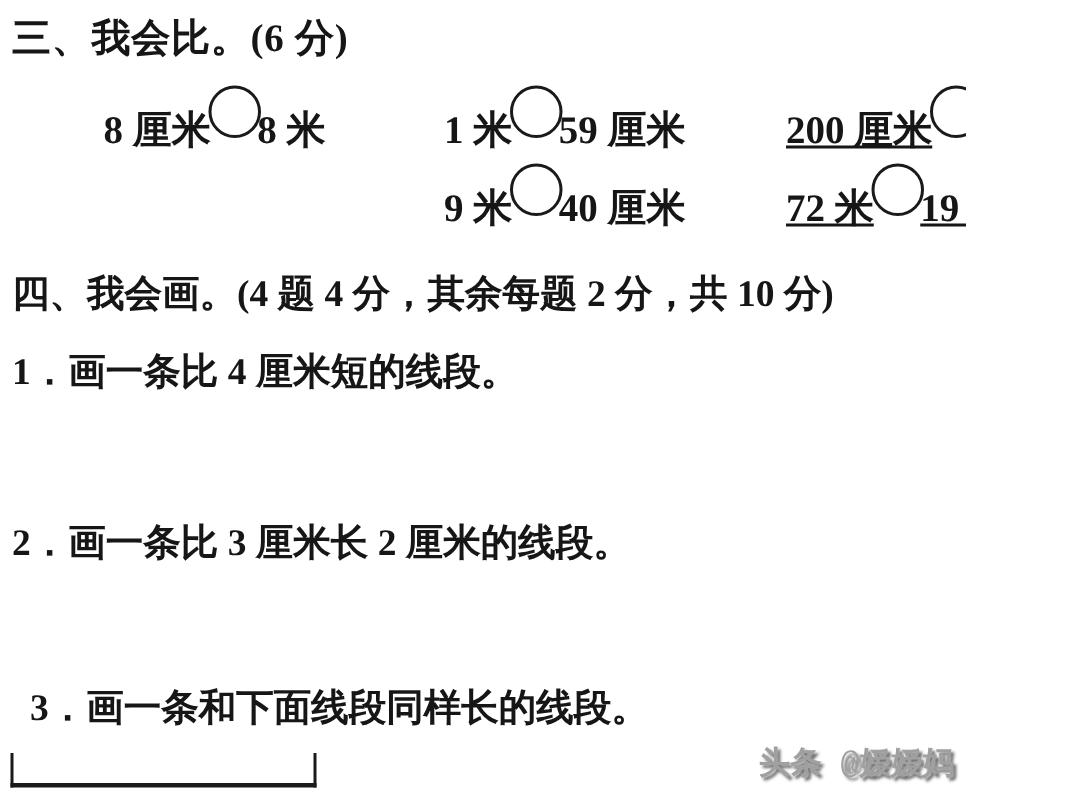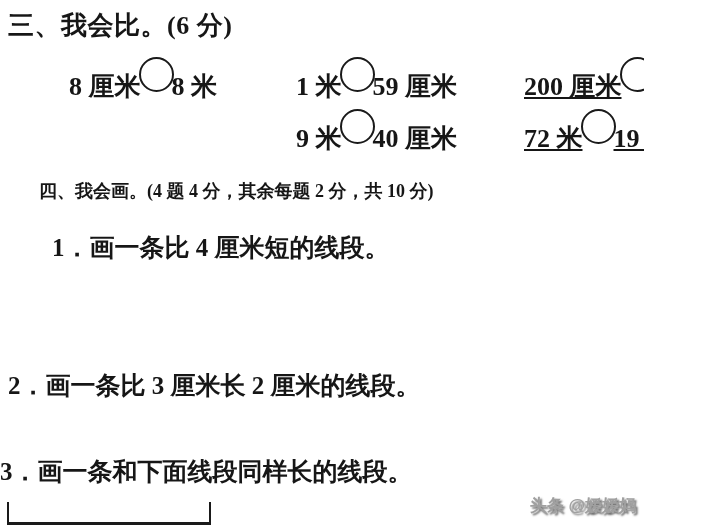--- a/index.html
+++ b/index.html
@@ -17,24 +17,23 @@
     overflow: hidden;
   }
   .abs { position: absolute; }
   .heading {
     font-size: 26px;
     font-weight: bold;
     white-space: nowrap;
     letter-spacing: 0.5px;
   }
   .heading2 {
-    font-size: 18px;
+    font-size: 25px;
     font-weight: bold;
     white-space: nowrap;
-    margin-left: 31px;
   }
   .qitem {
     font-size: 25px;
     font-weight: bold;
     white-space: nowrap;
   }
   .cmp {
     font-size: 26px;
     font-weight: bold;
     white-space: nowrap;
@@ -64,23 +63,23 @@
     top: 502px;
     width: 200px;
     height: 20px;
     border-left: 2px solid #1a1a1a;
     border-right: 2px solid #1a1a1a;
     border-bottom: 3px solid #1a1a1a;
   }
   #watermark {
     right: 8px;
     top: 494px;
-    font-size: 17px;
+    font-size: 21px;
     font-weight: bold;
-    font-family: Liberation Sans, sans-serif;
+    font-family: Liberation Mono, monospace;
     color: #a0a0a0;
     text-shadow: 2px 2px 2px #6b6b6b;
     white-space: nowrap;
   }
 </style>
 </head>
 <body>
 
 <div id="worksheet">
 
@@ -98,23 +97,23 @@
 
   <div class="abs cmp r2 c2">
     <span>9 米</span><span class="circle"></span><span>40 厘米</span>
   </div>
   <div class="abs cmp r2 c3">
     <span>72 米</span><span class="circle"></span><span>19 米</span>
   </div>
 
   <div class="abs heading2" style="left:8px; top:179px;">四、我会画。(4 题 4 分，其余每题 2 分，共 10 分)</div>
 
-  <div class="abs qitem" style="left:8px; top:231px;margin-left:44px;">1．画一条比 4 厘米短的线段。</div>
+  <div class="abs qitem" style="left:8px; top:231px;">1．画一条比 4 厘米短的线段。</div>
 
-  <div class="abs qitem" style="left:8px; top:345px;margin-top:24px;">2．画一条比 3 厘米长 2 厘米的线段。</div>
+  <div class="abs qitem" style="left:8px; top:345px;">2．画一条比 3 厘米长 2 厘米的线段。</div>
 
-  <div class="abs qitem" style="left:0; top:455px;">3．画一条和下面线段同样长的线段。</div>
+  <div class="abs qitem" style="left:20px; top:455px;">3．画一条和下面线段同样长的线段。</div>
 
   <div class="abs" id="ref-segment"></div>
 
   <div class="abs" id="watermark">头条 @嫒嫒妈</div>
 
 </div>
 
 </body></html>

